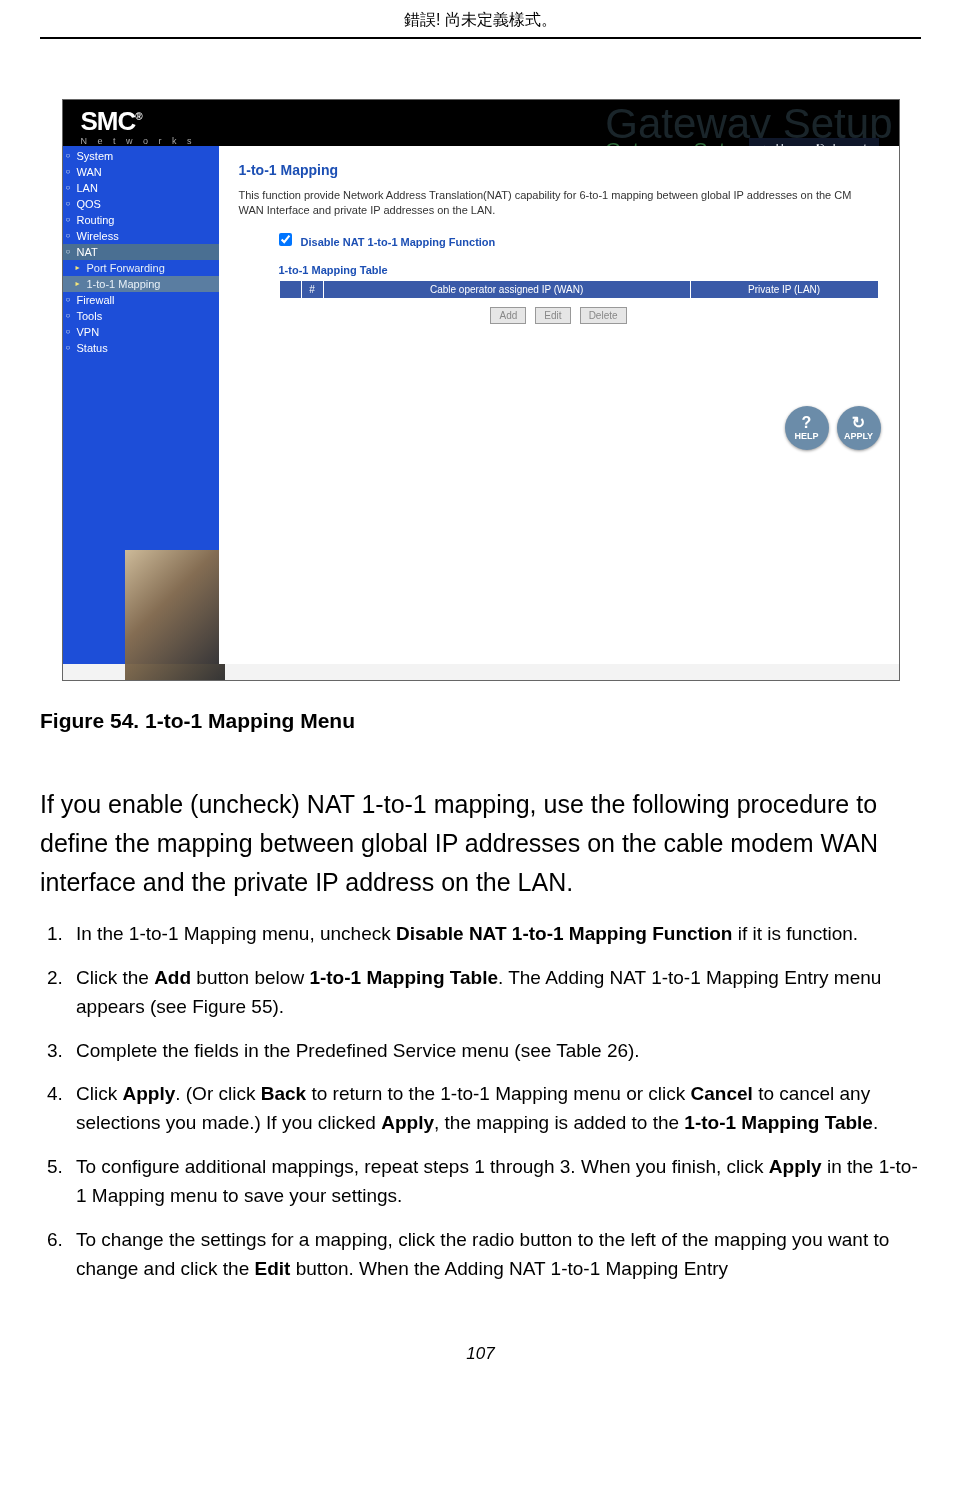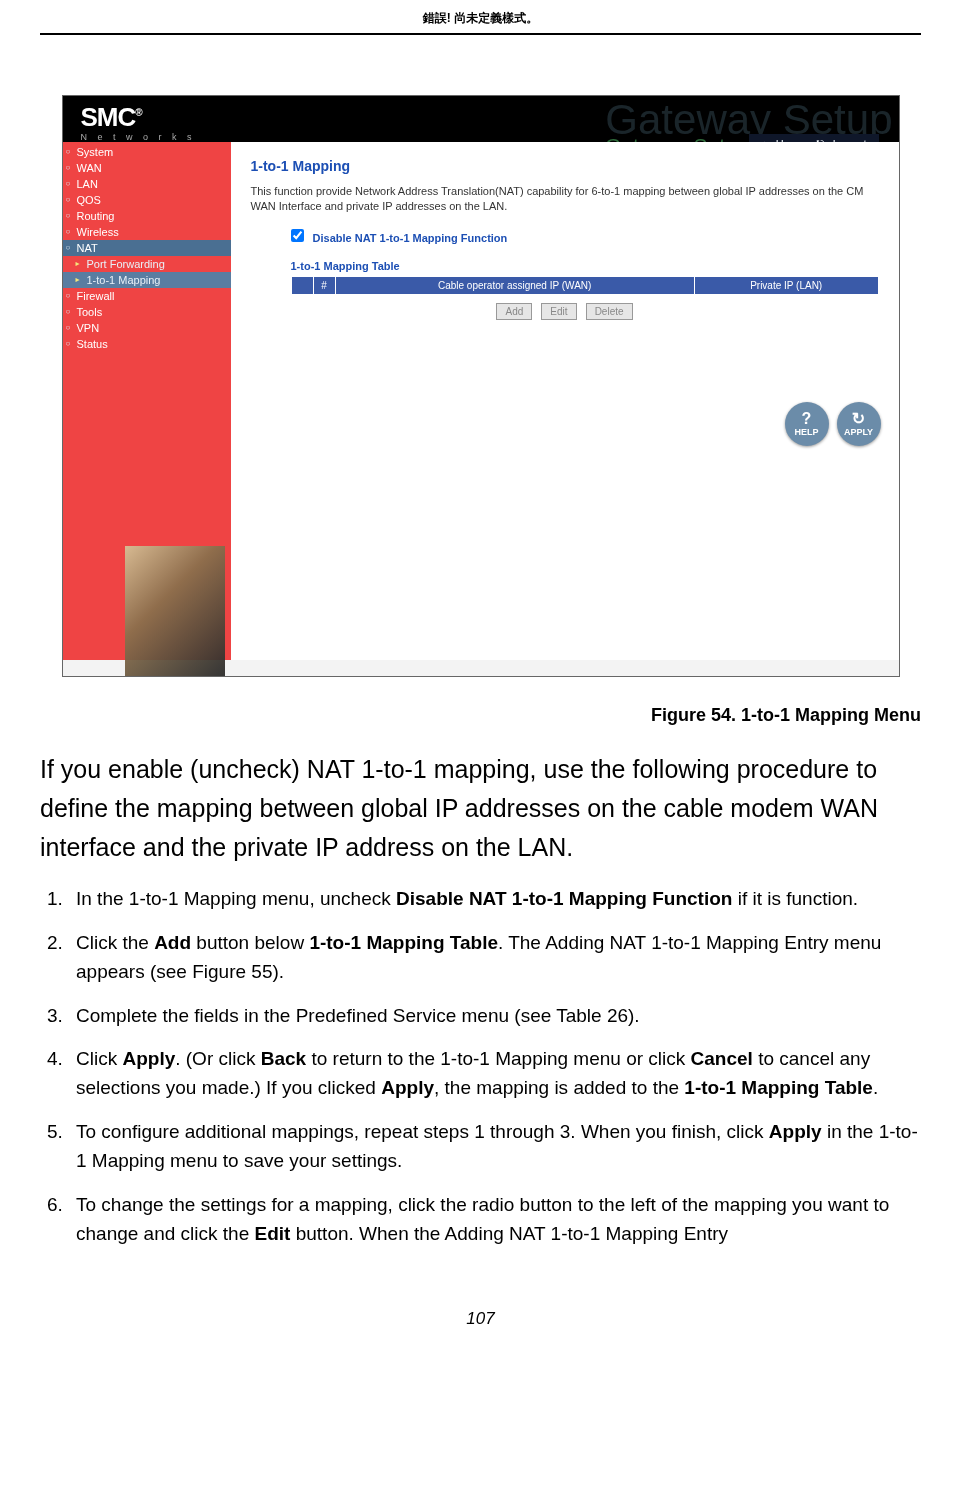--- a/index.html
+++ b/index.html
@@ -8,22 +8,22 @@
     font-size: 14px;
     color: #000;
     background: #fff;
     width: 961px;
     margin: 0 auto;
     padding: 10px 40px 30px;
   }
   .doc-header {
     text-align: center;
     font-family: "Microsoft JhengHei", "PMingLiU", sans-serif;
-    font-size: 12px;
-    font-weight: bold;
+    font-size: 16px;
+    font-weight: normal;
     padding-bottom: 6px;
     border-bottom: 2px solid #000;
     margin-bottom: 60px;
   }
   .screenshot {
     border: 1px solid #666;
     width: 838px;
     height: 582px;
     margin: 0 auto 28px;
     background: #f3f3f3;
@@ -80,22 +80,22 @@
     color: #eef3f7;
     font-size: 11px;
     padding: 4px 8px;
   }
   .ss-home-logout span { margin: 0 4px; cursor: pointer; }
   .ss-body {
     display: flex;
     height: calc(100% - 62px);
   }
   .ss-nav {
-    width: 168px;
-    background: #ef4444;
+    width: 156px;
+    background: #1d4ed8;
     color: #fff;
     font-size: 11px;
     padding-top: 2px;
     flex-shrink: 0;
   }
   .ss-nav-item {
     padding: 2px 6px 2px 14px;
     position: relative;
     cursor: pointer;
   }
@@ -218,24 +218,24 @@
   .ss-imagebox {
     position: absolute;
     left: 62px;
     bottom: 0;
     width: 100px;
     height: 130px;
     background: linear-gradient(135deg, #d6c096 0%, #8a6f4c 40%, #2b2b2b 100%);
     opacity: 0.95;
   }
   .figure-caption {
-    text-align: right;
-    font-weight: bold;
-    font-size: 18px;
-    margin-bottom: 24px;
+    text-align: left;
+    font-weight: bold;
+    font-size: 21px;
+    margin-bottom: 52px;
   }
   .body-para {
     font-size: 25px;
     line-height: 1.55;
     margin: 0 0 18px 0;
     text-align: left;
   }
   ol.steps {
     font-size: 19px;
     line-height: 1.55;

